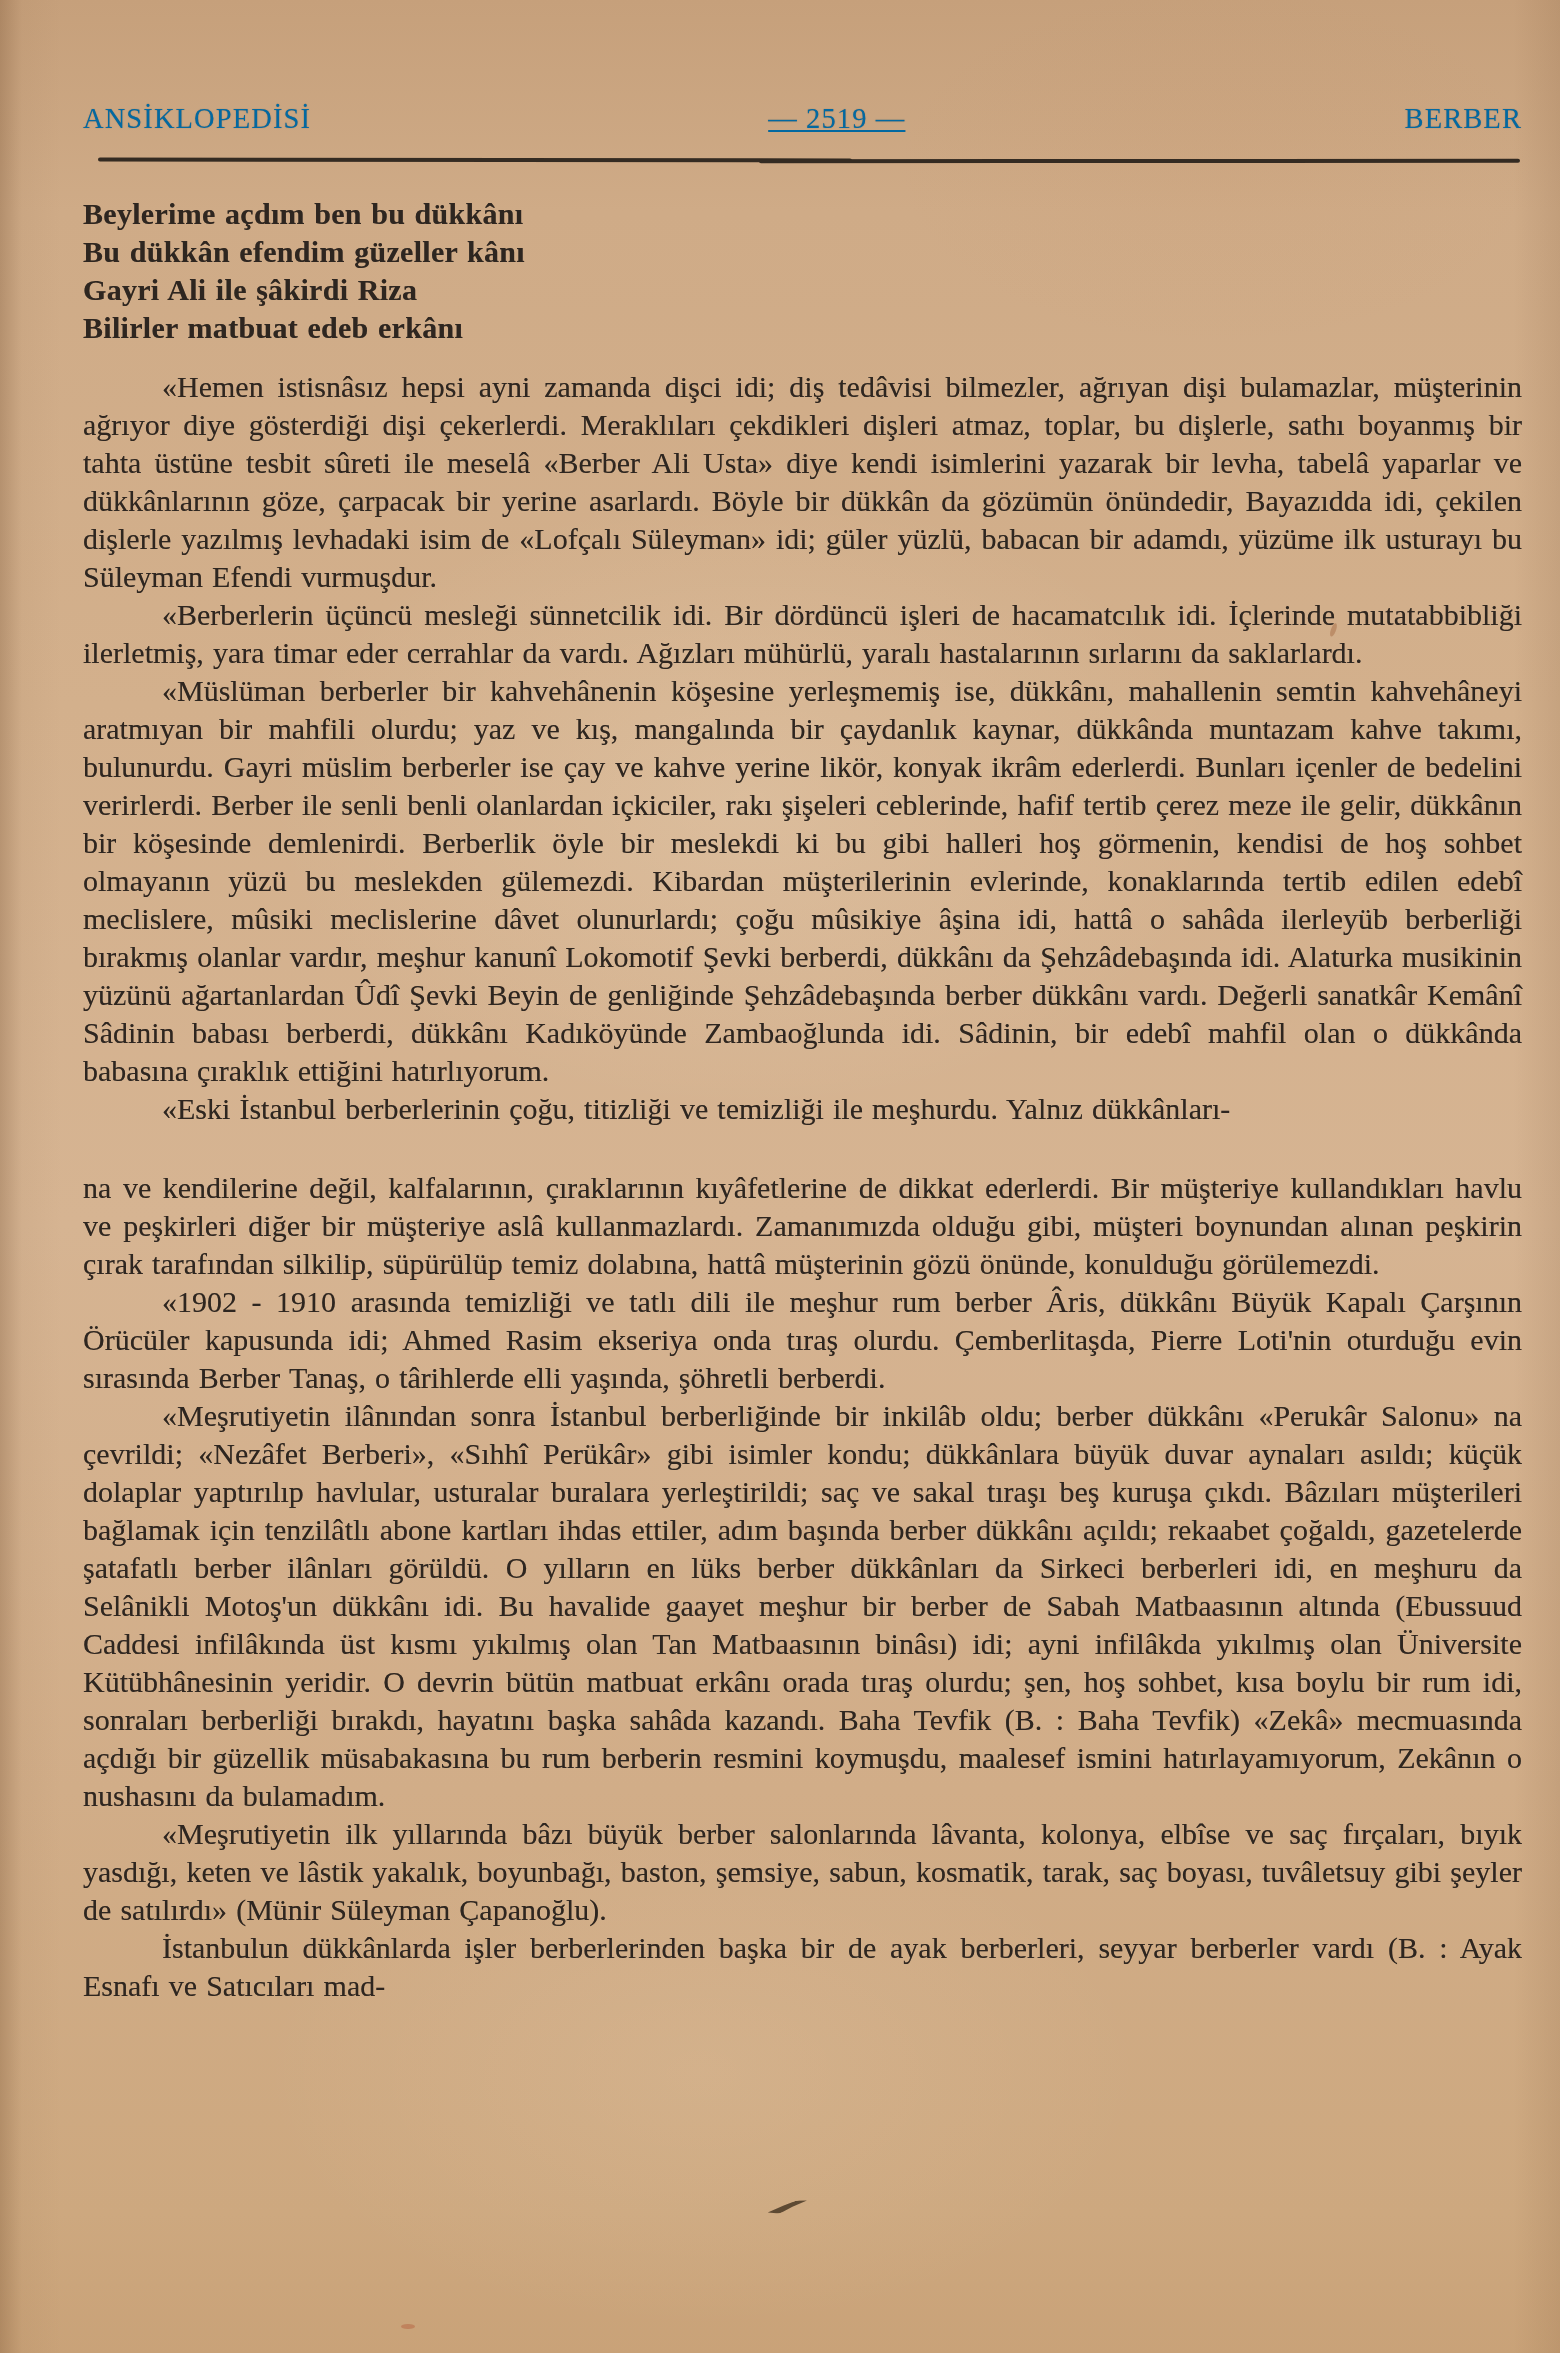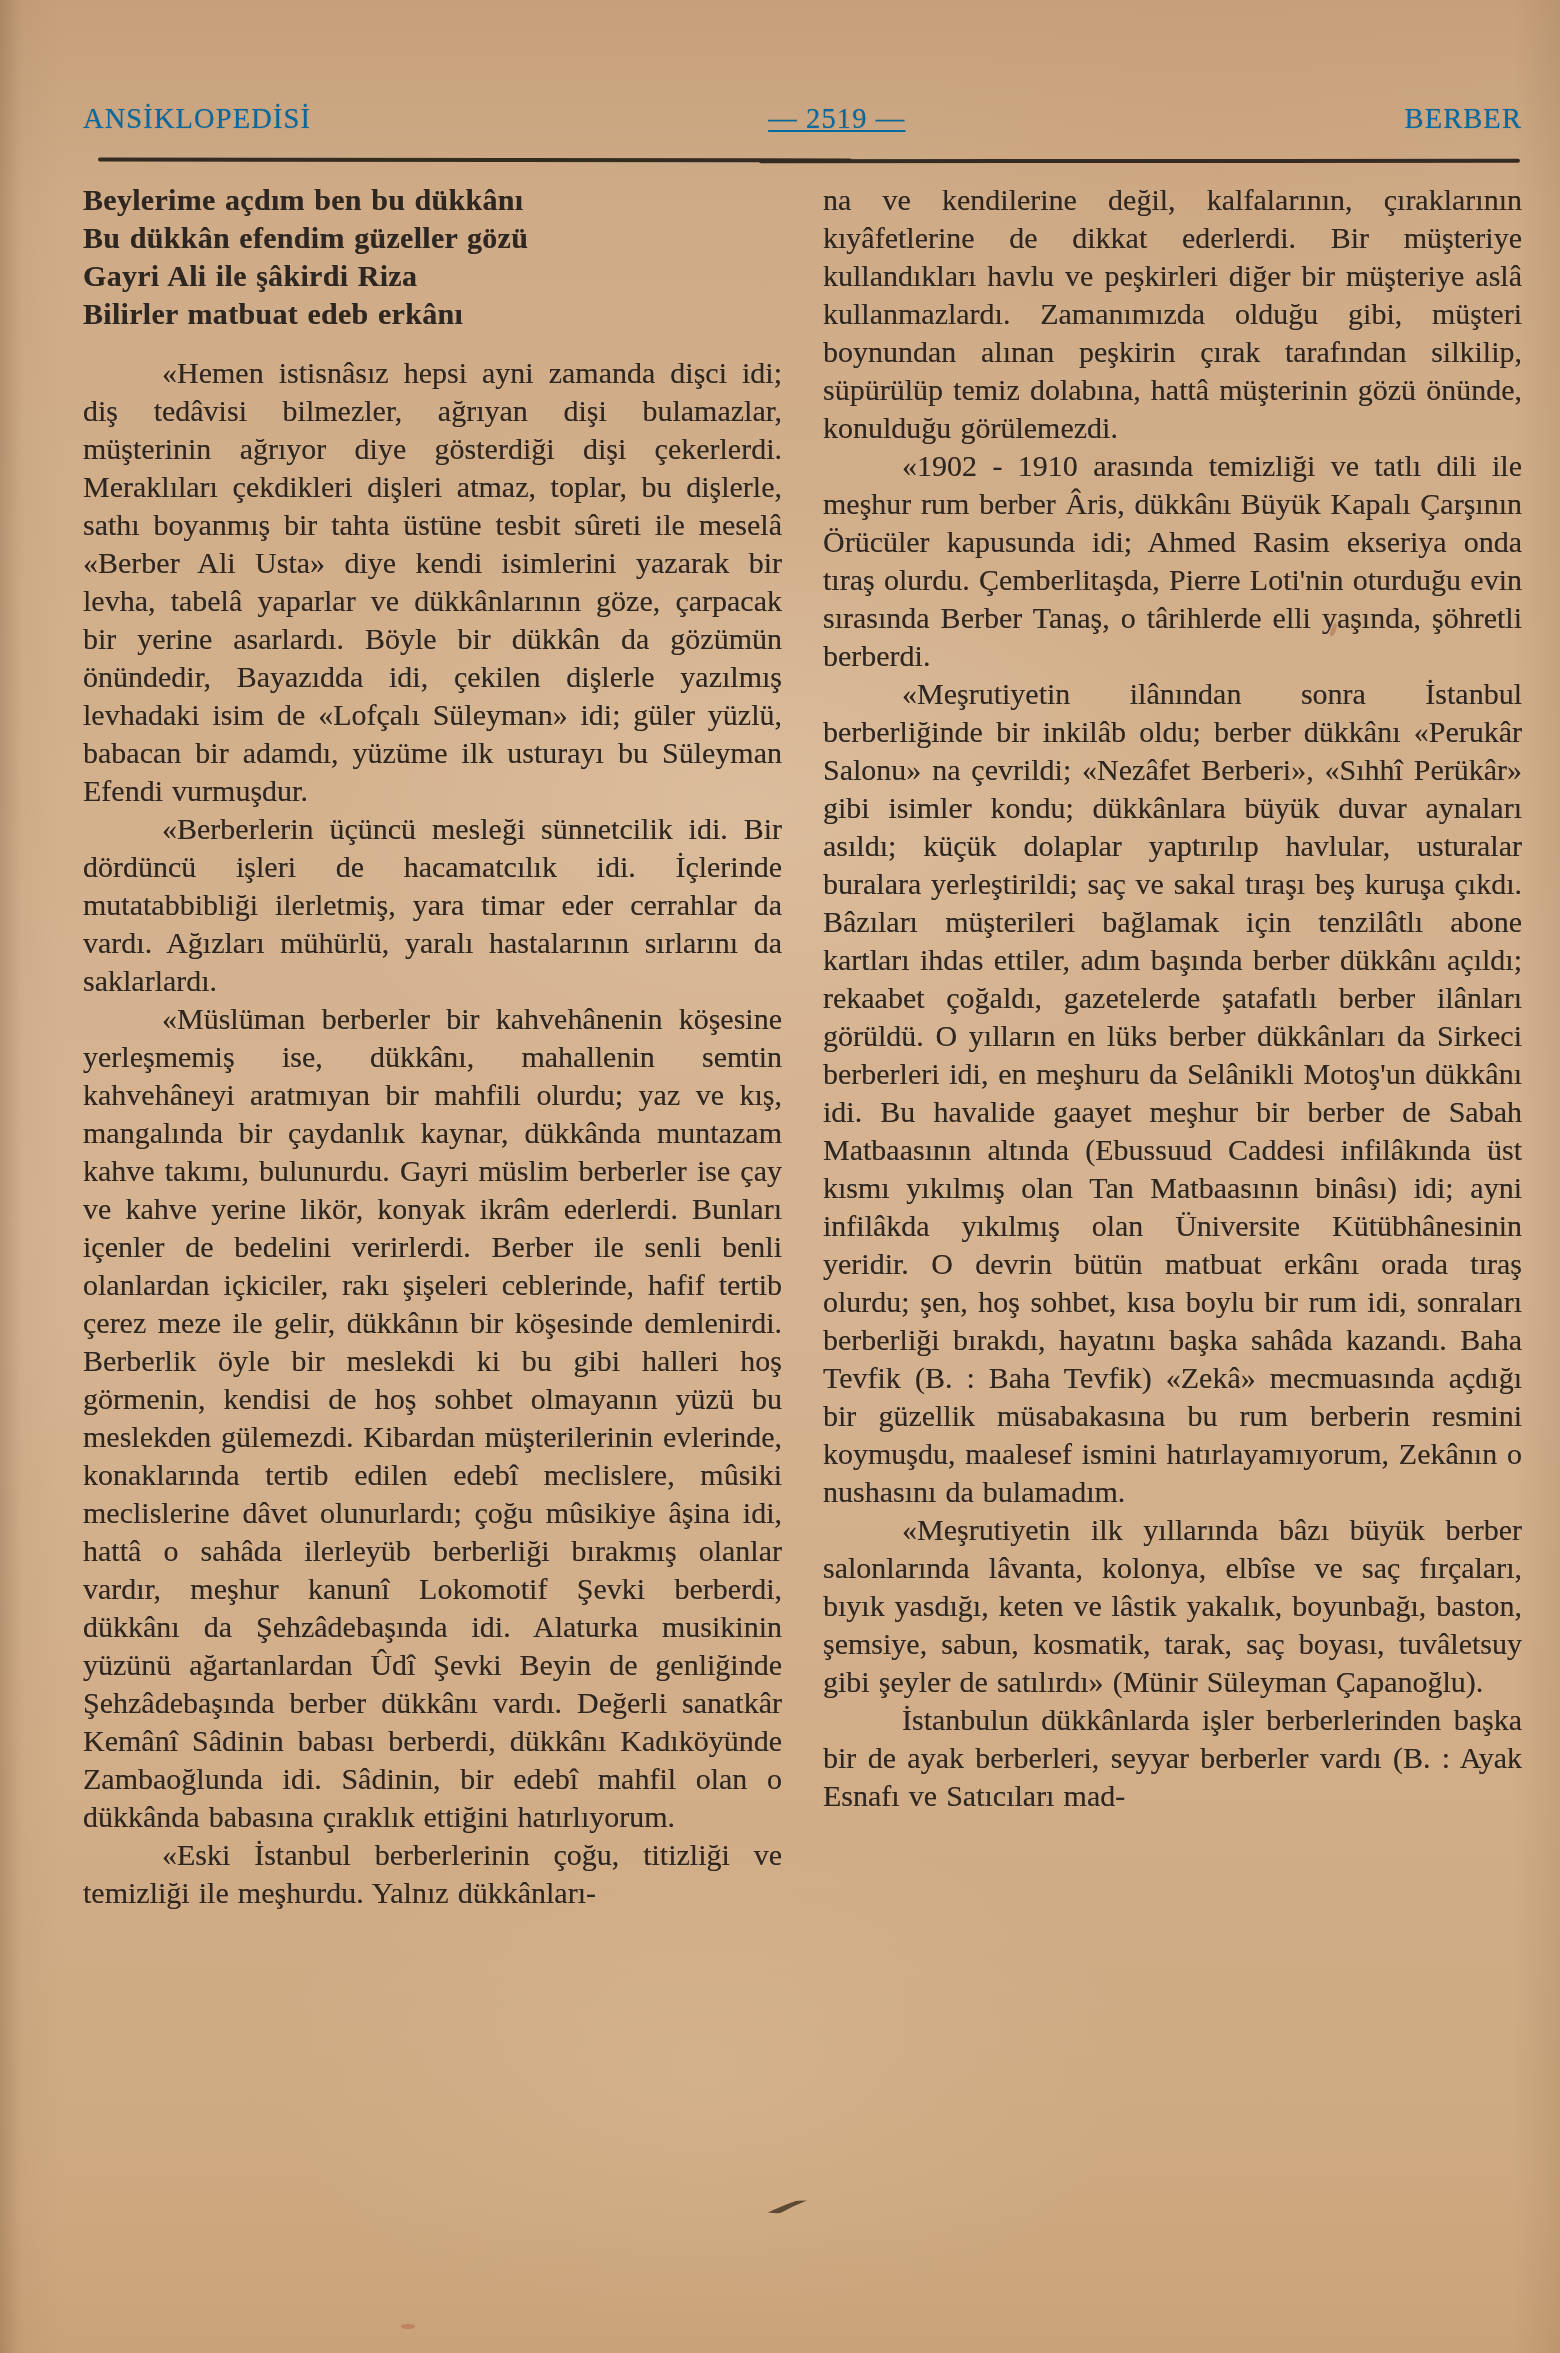--- a/index.html
+++ b/index.html
@@ -50,21 +50,22 @@
     transform: rotate(0.06deg);
   }
   .rule .seg-b {
     position: absolute; left: 46.5%; right: 0; top: 1.6px; height: 3.7px;
     background: #342b22; border-radius: 2.1px;
     transform: rotate(-0.05deg);
   }
   .columns {
     display: flex;
     gap: 41px;
-    margin-top: 19px;
+    margin-top: 33px;
+    flex-direction: column;
   }
   .col {
     flex: 1 1 0;
     font-size: 30px;
     line-height: 38px;
     text-align: justify;
     text-shadow: 0 0 0.5px rgba(46,38,32,0.45);
     word-spacing: 1.6px;
   }
   .poem {
@@ -112,21 +113,21 @@
   <div class="rule">
     <span class="seg-a"></span>
     <span class="seg-b"></span>
   </div>
 
   <div class="columns">
 
     <section class="col">
       <div class="poem">
         <div>Beylerime açdım ben bu dükkânı</div>
-        <div>Bu dükkân efendim güzeller gözü</div>
+        <div>Bu dükkân efendim güzeller kânı</div>
         <div>Gayri Ali ile şâkirdi Riza</div>
         <div>Bilirler matbuat edeb erkânı</div>
       </div>
       <p>«Hemen istisnâsız hepsi ayni zamanda dişci idi; diş tedâvisi bilmezler, ağrıyan dişi bulamazlar, müşterinin ağrıyor diye gösterdiği dişi çekerlerdi. Meraklıları çekdikleri dişleri atmaz, toplar, bu dişlerle, sathı boyanmış bir tahta üstüne tesbit sûreti ile meselâ «Berber Ali Usta» diye kendi isimlerini yazarak bir levha, tabelâ yaparlar ve dükkânlarının göze, çarpacak bir yerine asarlardı. Böyle bir dükkân da gözümün önündedir, Bayazıdda idi, çekilen dişlerle yazılmış levhadaki isim de «Lofçalı Süleyman» idi; güler yüzlü, babacan bir adamdı, yüzüme ilk usturayı bu Süleyman Efendi vurmuşdur.</p>
       <p>«Berberlerin üçüncü mesleği sünnetcilik idi. Bir dördüncü işleri de hacamatcılık idi. İçlerinde mutatabbibliği ilerletmiş, yara timar eder cerrahlar da vardı. Ağızları mühürlü, yaralı hastalarının sırlarını da saklarlardı.</p>
       <p>«Müslüman berberler bir kahvehânenin köşesine yerleşmemiş ise, dükkânı, mahallenin semtin kahvehâneyi aratmıyan bir mahfili olurdu; yaz ve kış, mangalında bir çaydanlık kaynar, dükkânda muntazam kahve takımı, bulunurdu. Gayri müslim berberler ise çay ve kahve yerine likör, konyak ikrâm ederlerdi. Bunları içenler de bedelini verirlerdi. Berber ile senli benli olanlardan içkiciler, rakı şişeleri ceblerinde, hafif tertib çerez meze ile gelir, dükkânın bir köşesinde demlenirdi. Berberlik öyle bir meslekdi ki bu gibi halleri hoş görmenin, kendisi de hoş sohbet olmayanın yüzü bu meslekden gülemezdi. Kibardan müşterilerinin evlerinde, konaklarında tertib edilen edebî meclislere, mûsiki meclislerine dâvet olunurlardı; çoğu mûsikiye âşina idi, hattâ o sahâda ilerleyüb berberliği bırakmış olanlar vardır, meşhur kanunî Lokomotif Şevki berberdi, dükkânı da Şehzâdebaşında idi. Alaturka musikinin yüzünü ağartanlardan Ûdî Şevki Beyin de genliğinde Şehzâdebaşında berber dükkânı vardı. Değerli sanatkâr Kemânî Sâdinin babası berberdi, dükkânı Kadıköyünde Zambaoğlunda idi. Sâdinin, bir edebî mahfil olan o dükkânda babasına çıraklık ettiğini hatırlıyorum.</p>
       <p>«Eski İstanbul berberlerinin çoğu, titizliği ve temizliği ile meşhurdu. Yalnız dükkânları-</p>
     </section>
 
     <section class="col">

